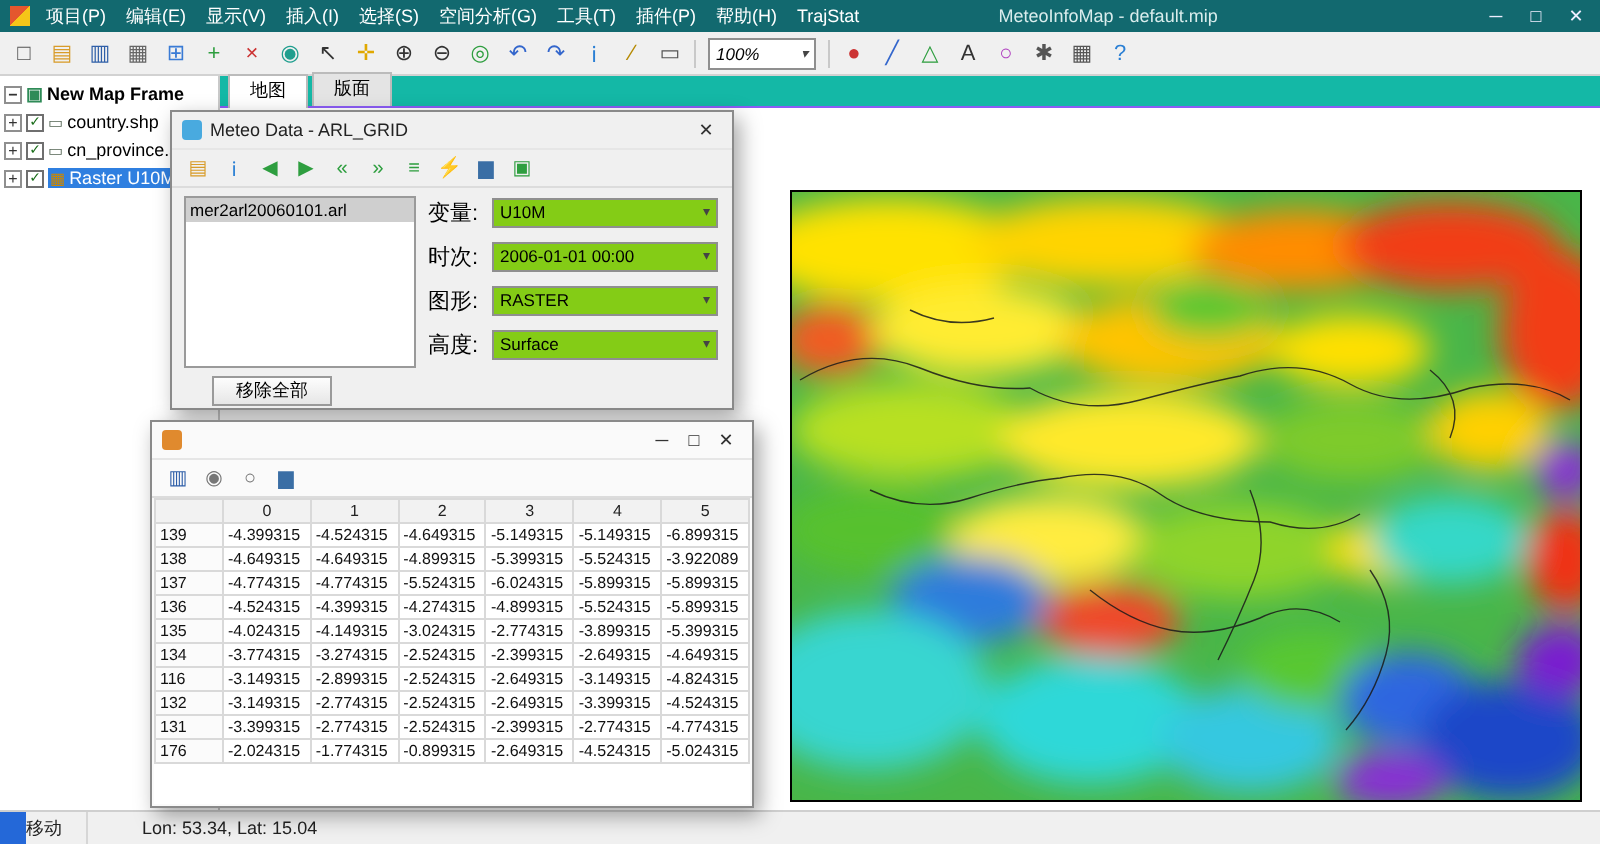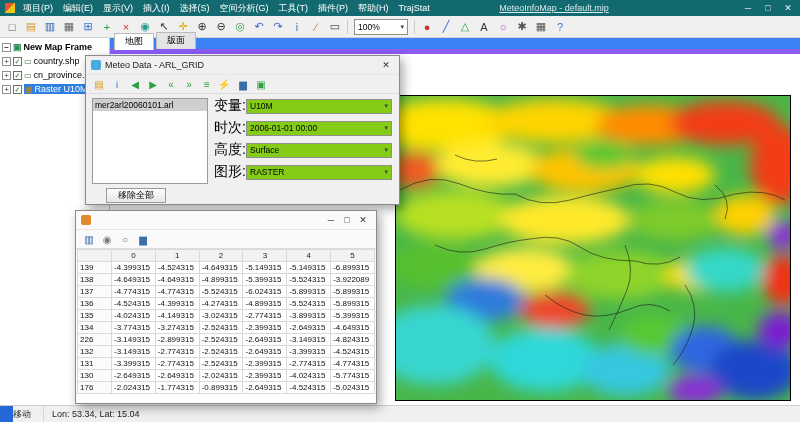--- a/index.html
+++ b/index.html
@@ -12,35 +12,35 @@
 
   
   .titlebar {
     position:absolute; top:0; left:0; right:0; height:16px;
     background:#12696f; color:#fff; display:flex; align-items:center;
     font-size:9px; padding:0 2px;
   }
   .app-icon { width:10px; height:10px; background:linear-gradient(135deg,#e4572e 50%,#f5c518 50%); margin:0 3px; flex:0 0 auto; }
   .menu-items { display:flex; align-items:center; }
   .menu-item { padding:0 5px; white-space:nowrap; cursor:default; }
-  .title-text { margin:0 auto; color:#d9ecec; white-space:nowrap;text-decoration:underline; }
+  .title-text { margin:0 auto; color:#d9ecec; white-space:nowrap; }
   .win-controls { display:flex; align-items:center; margin-left:auto; }
   .win-btn { width:20px; text-align:center; font-size:9px; color:#eef; cursor:default; }
 
   
   .toolbar {
     position:absolute; top:16px; left:0; right:0; height:22px;
     background:#f0f0f0; border-bottom:1px solid #d2d2d2;
     display:flex; align-items:center; padding:0 3px; gap:1px;
   }
   .tool { width:18px; height:18px; display:flex; align-items:center; justify-content:center;
           font-size:11px; border:1px solid transparent; border-radius:2px; cursor:default; }
   .tsep { width:1px; height:14px; background:#c9c9c9; margin:0 2px; }
   .zoom-combo { width:54px; height:16px; background:#fff; border:1px solid #8f8f8f;
-                display:flex; align-items:center; font-size:8.5px; padding:0 3px; margin:0 3px; }
+                display:flex; align-items:center; font-size:8.5px; padding:0 3px; margin:0 3px;font-style:italic; }
   .zoom-combo .arr { margin-left:auto; font-size:7px; color:#444; }
 
   
   .sidebar {
     position:absolute; top:38px; left:0; width:110px; bottom:17px;
     background:#fff; border-right:1px solid #c9c9c9; font-size:9px; padding-top:2px;
     overflow:hidden;
   }
   .tree-row { display:flex; align-items:center; height:14px; padding-left:2px; white-space:nowrap; }
   .frame-row { font-weight:bold; }
@@ -48,70 +48,70 @@
             line-height:7px; text-align:center; margin-right:2px; color:#333; flex:0 0 auto; }
   .cb { width:9px; height:9px; border:1px solid #6f6f6f; background:#fff; font-size:7px;
         line-height:8px; text-align:center; margin-right:2px; color:#1a6d1a; flex:0 0 auto; }
   .licon { margin-right:2px; font-size:8px; flex:0 0 auto; }
   .hl { display:flex; align-items:center; overflow:hidden; }
   .hl.sel { background:#2f7fe0; color:#fff; padding:0 1px; }
   .frame-icon { color:#2e8b57; margin-right:2px; font-size:9px; }
 
   
   .map-panel { position:absolute; top:38px; left:110px; right:0; bottom:17px; background:#fff; }
-  .map-tabs { position:absolute; top:0; left:0; right:0; height:16px; background:#3b82f6;
-              border-bottom:5px solid #8b5cf6; display:flex; align-items:flex-end; padding-left:4px; }
+  .map-tabs { position:absolute; top:0; left:0; right:0; height:16px; background:#14b8a6;
+              border-bottom:1px solid #8b5cf6; display:flex; align-items:flex-end; padding-left:4px; }
   .tab { font-size:9px; padding:1px 10px 2px 10px; border:1px solid #bbb; border-bottom:none;
          background:#e4e4e4; margin-right:2px; cursor:default; }
   .tab.active { background:#fff; position:relative; top:1px; }
   .map-canvas { position:absolute; top:16px; left:0; right:0; bottom:0; background:#fff; overflow:hidden; }
   .raster { position:absolute; left:285px; top:41px; width:396px; height:306px; }
 
   
   .dialog { position:absolute; background:#f0f0f0; border:1px solid #8a8a8a;
             box-shadow:3px 4px 10px rgba(0,0,0,.35); }
   .dlg-title { height:18px; display:flex; align-items:center; padding:0 5px; font-size:9px; color:#222; }
   .dlg-ic { width:10px; height:10px; border-radius:2px; margin-right:4px; flex:0 0 auto; }
   .dlg-close { margin-left:auto; width:16px; text-align:center; font-size:9px; color:#333; cursor:default; }
   .dlg-ctrl { width:16px; text-align:center; font-size:9px; color:#333; cursor:default; }
   .dlg-toolbar { height:20px; display:flex; align-items:center; gap:2px; padding:0 5px;
                  border-top:1px solid #e6e6e6; border-bottom:1px solid #dcdcdc; }
   .dtool { width:16px; height:16px; display:flex; align-items:center; justify-content:center; font-size:10px; cursor:default; }
 
-  #meteo-dialog { left:85px; top:55px; width:315px; height:150px; z-index:5; }
+  #meteo-dialog { left:85px; top:55px; width:282px; height:150px; z-index:5; }
   .file-list { position:absolute; left:6px; top:42px; width:116px; height:86px;
                background:#fff; border:1px solid #9a9a9a; font-size:8.5px; overflow:hidden; }
   .file-item { padding:1px 2px; white-space:nowrap; }
   .file-item.fsel { background:#cfcfcf; }
   .remove-btn { position:absolute; left:20px; top:132px; width:60px; height:15px;
                 background:linear-gradient(#fdfdfd,#e6e6e6); border:1px solid #9a9a9a;
                 font-size:9px; display:flex; align-items:center; justify-content:center; cursor:default; }
   .meteo-fields { position:absolute; left:128px; top:42px; right:7px; }
   .field-row { display:flex; align-items:center; height:16px; margin-bottom:6px; }
-  .flabel { width:32px; font-size:14px; flex:0 0 auto; }
+  .flabel { width:32px; font-size:11px; flex:0 0 auto; }
   .fcombo { flex:1; height:15px; background:#84cc16; border:1px solid #8f8f8f;
             display:flex; align-items:center; padding:0 3px; font-size:8.5px; }
   .farr { margin-left:auto; font-size:7px; color:#444; }
 
   #table-dialog { left:75px; top:210px; width:302px; height:194px; z-index:6; background:#fafafa; }
   .grid-wrap { position:absolute; left:1px; right:1px; top:38px; bottom:1px; background:#fff; overflow:hidden; }
   table.grid { border-collapse:collapse; width:100%; font-size:8px; table-layout:fixed; }
   table.grid th, table.grid td { border:1px solid #d9d9d9; height:12px; padding:0 2px;
                                  white-space:nowrap; overflow:hidden; }
   table.grid th { background:#f2f2f2; font-weight:normal; text-align:center; color:#222; }
   table.grid td { text-align:left; color:#111; }
   table.grid td.rid { text-align:left; background:#fbfbfb; }
   col.c0 { width:34px; }
 
   
   .statusbar { position:absolute; left:0; right:0; bottom:0; height:17px; background:#f0f0f0;
                border-top:1px solid #cfcfcf; display:flex; align-items:center; font-size:9px; color:#222; }
   .task-sq { width:13px; height:17px; background:#2468d8; flex:0 0 auto; }
   .mode-cell { padding:0 12px 0 0; border-right:1px solid #d6d6d6; height:100%; display:flex; align-items:center; }
-  .coords-cell { padding-left:8px; }
+  .coords-cell { padding-left:8px;margin-left:19px; }
 </style>
 </head>
 <body>
 
 <div id="app">
 
   <div class="titlebar">
     <span class="app-icon"></span>
     <span class="menu-items">
         <span class="menu-item">项目(P)</span>
@@ -297,30 +297,30 @@
           </span>
         </div>
         <div class="field-row">
           <span class="flabel">时次:</span>
           <span class="fcombo">
             <span>2006-01-01 00:00</span>
             <span class="farr">▾</span>
           </span>
         </div>
         <div class="field-row">
+          <span class="flabel">图形:</span>
+          <span class="fcombo">
+            <span>RASTER</span>
+            <span class="farr">▾</span>
+          </span>
+        </div>
+        <div class="field-row">
           <span class="flabel">高度:</span>
           <span class="fcombo">
             <span>Surface</span>
-            <span class="farr">▾</span>
-          </span>
-        </div>
-        <div class="field-row">
-          <span class="flabel">图形:</span>
-          <span class="fcombo">
-            <span>RASTER</span>
             <span class="farr">▾</span>
           </span>
         </div>
       </div>
   </div>
 
   <div id="table-dialog" class="dialog">
     <div class="dlg-title">
       <span class="dlg-ic" style="background:#e08a2e;"></span>
       <span class="win-controls" style="margin-left:auto;">
@@ -406,21 +406,21 @@
             <tr>
               <td class="rid">134</td>
               <td>-3.774315</td>
               <td>-3.274315</td>
               <td>-2.524315</td>
               <td>-2.399315</td>
               <td>-2.649315</td>
               <td>-4.649315</td>
             </tr>
             <tr>
-              <td class="rid">226</td>
+              <td class="rid">116</td>
               <td>-3.149315</td>
               <td>-2.899315</td>
               <td>-2.524315</td>
               <td>-2.649315</td>
               <td>-3.149315</td>
               <td>-4.824315</td>
             </tr>
             <tr>
               <td class="rid">132</td>
               <td>-3.149315</td>
@@ -433,29 +433,20 @@
             <tr>
               <td class="rid">131</td>
               <td>-3.399315</td>
               <td>-2.774315</td>
               <td>-2.524315</td>
               <td>-2.399315</td>
               <td>-2.774315</td>
               <td>-4.774315</td>
             </tr>
             <tr>
-              <td class="rid">130</td>
-              <td>-2.649315</td>
-              <td>-2.649315</td>
-              <td>-2.024315</td>
-              <td>-2.399315</td>
-              <td>-4.024315</td>
-              <td>-5.774315</td>
-            </tr>
-            <tr>
               <td class="rid">176</td>
               <td>-2.024315</td>
               <td>-1.774315</td>
               <td>-0.899315</td>
               <td>-2.649315</td>
               <td>-4.524315</td>
               <td>-5.024315</td>
             </tr>
           </tbody>
       </table>

